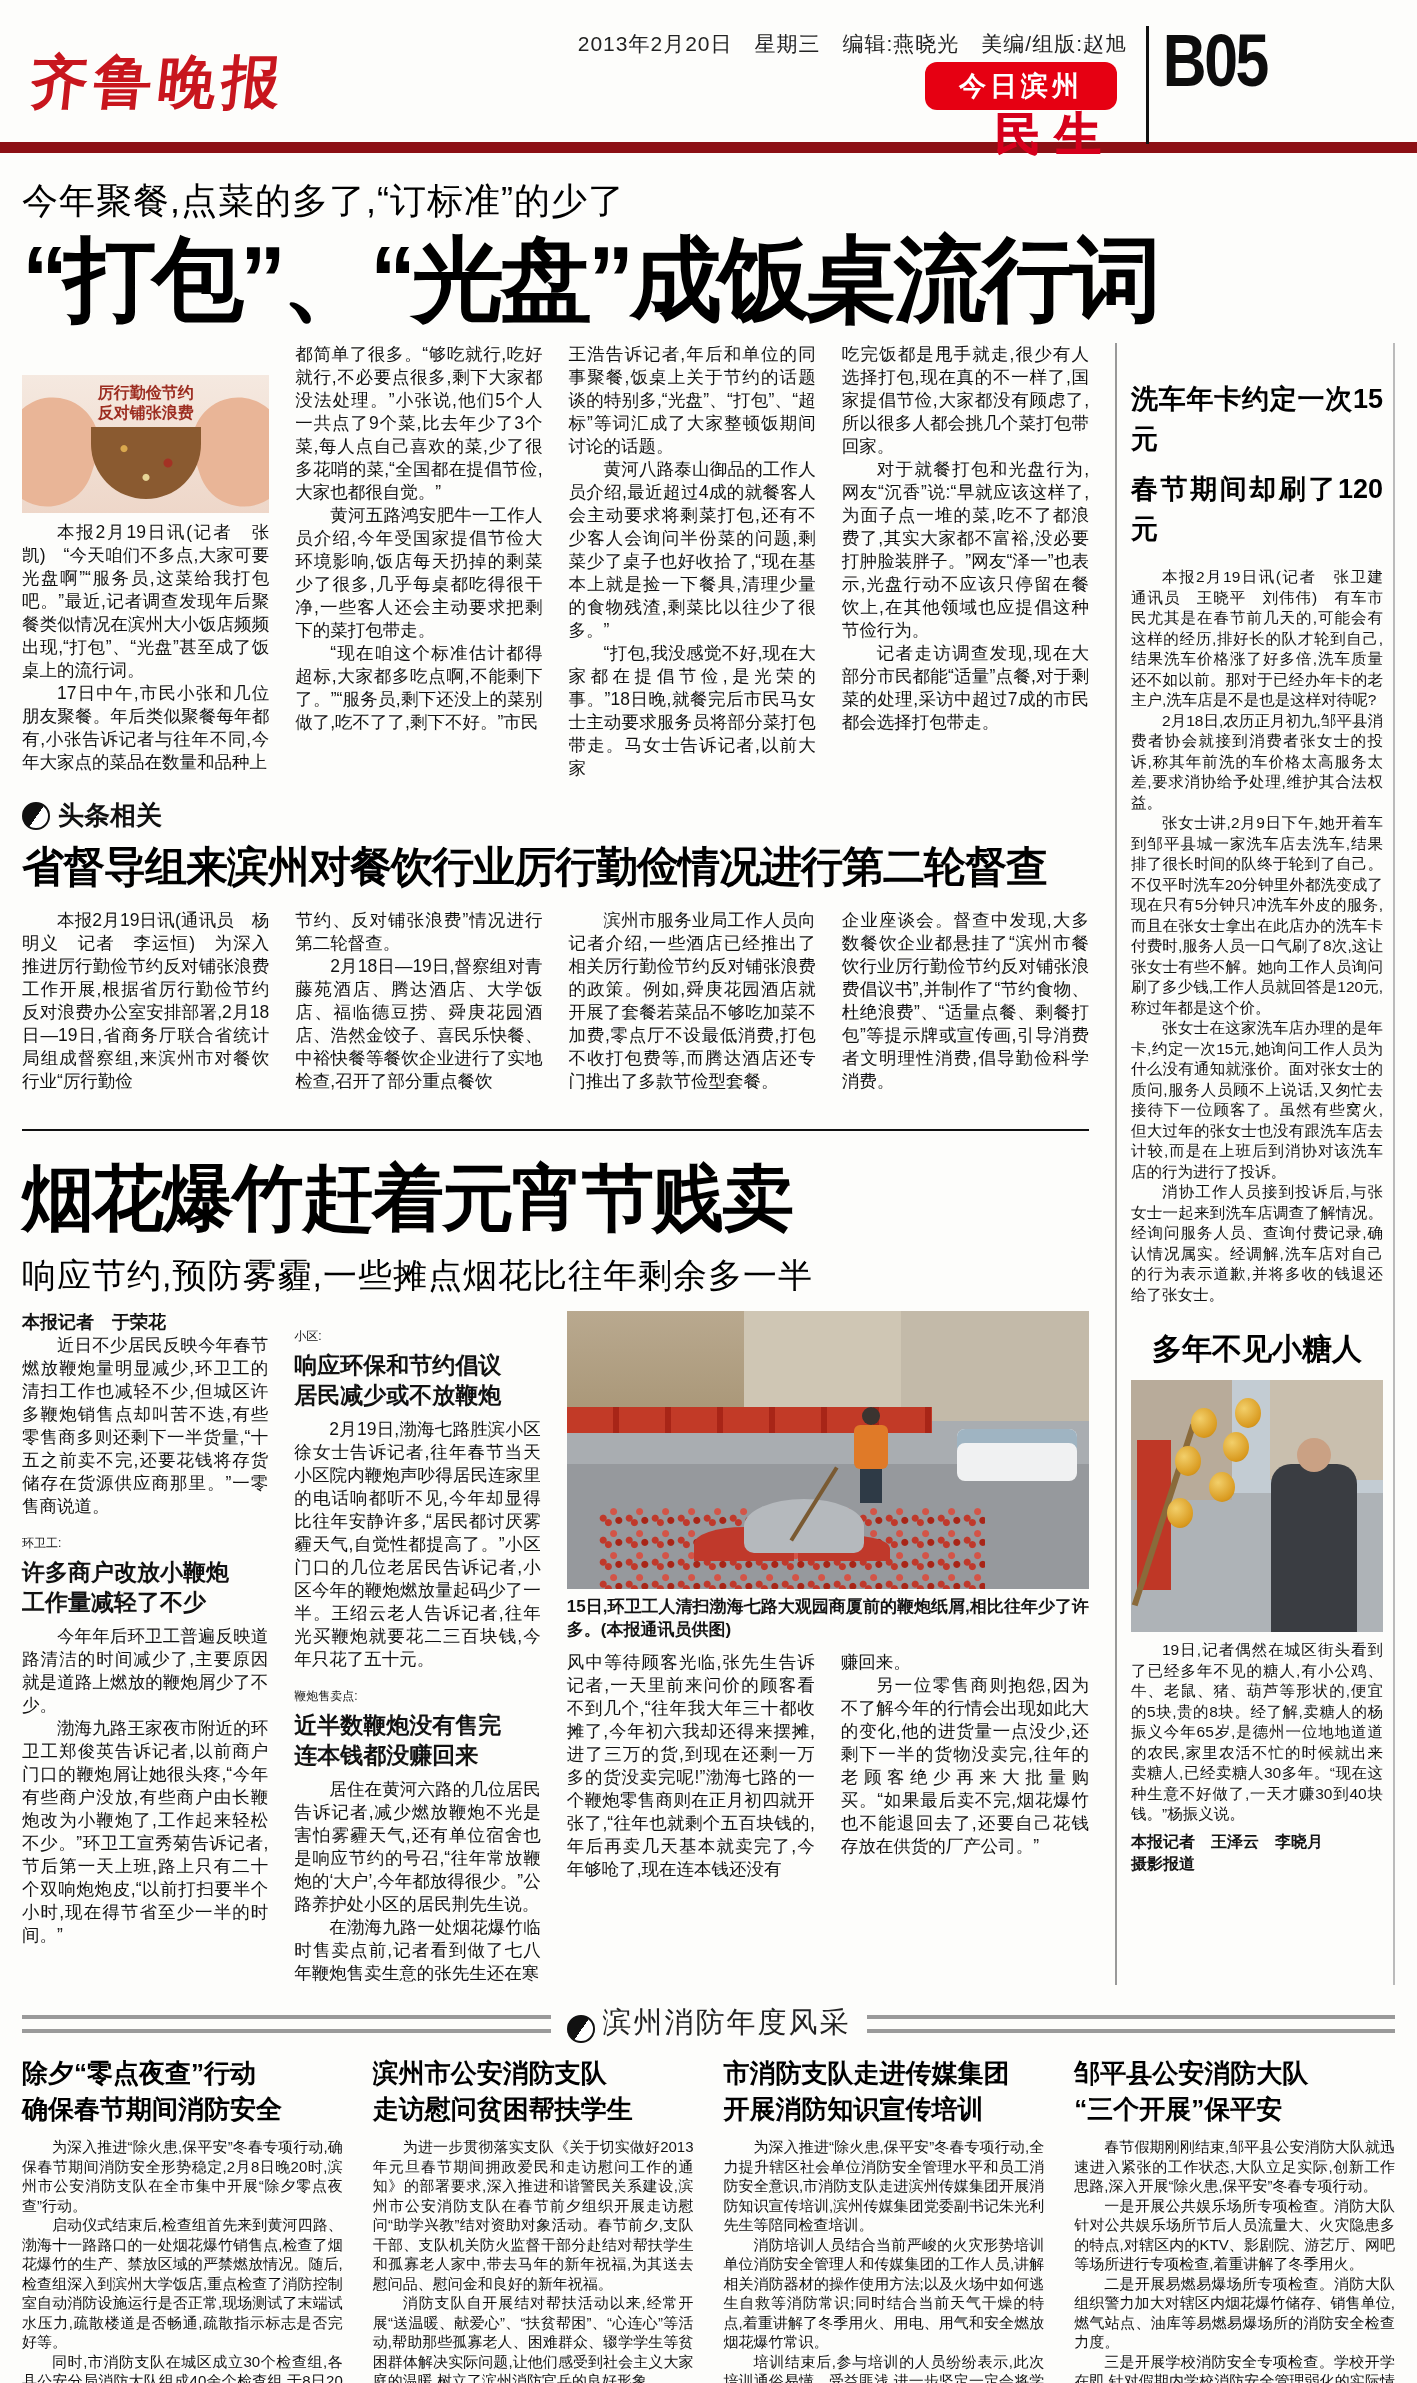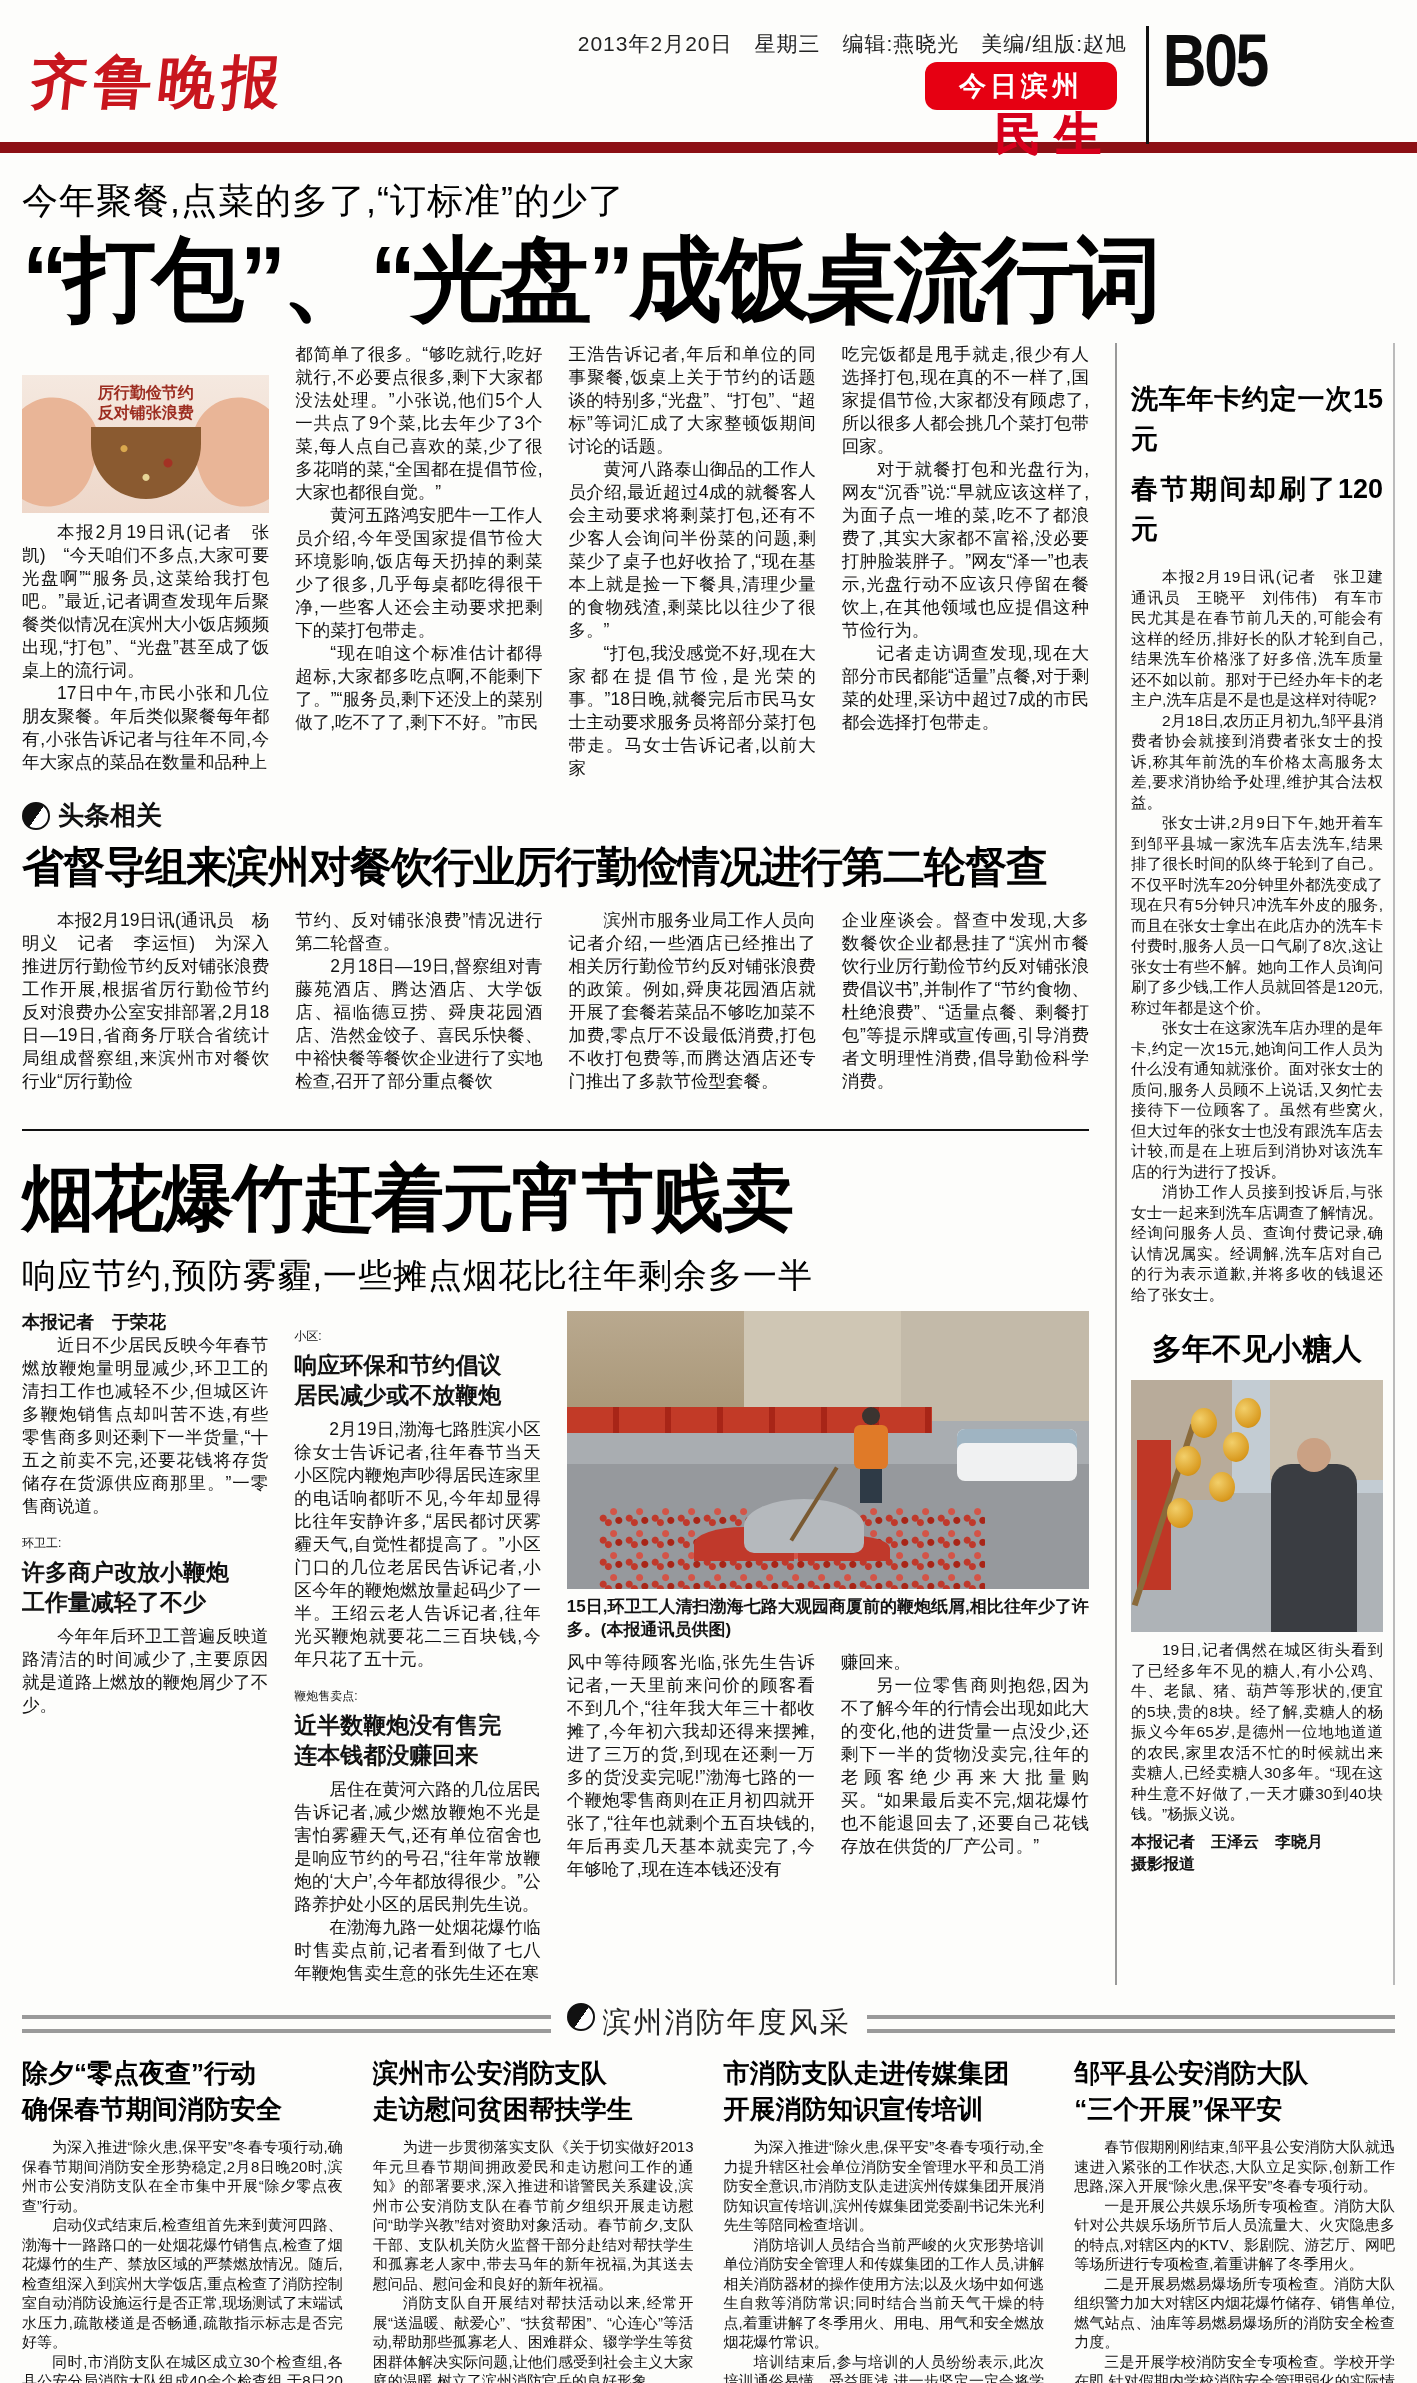--- a/index.html
+++ b/index.html
@@ -100,21 +100,21 @@
   .railh{font-size:27px;font-weight:900;line-height:40px;text-align:justify;text-align-last:justify;margin:36px 0 18px;color:#000;}
   .railh div{margin-bottom:10px;}
   .candyh{font-size:30px;font-weight:900;text-align:center;margin:24px 0 10px;color:#000;}
   .railby{font-size:16px;font-weight:bold;line-height:22px;margin-top:6px;}
 
   
   .fire-sep{position:relative;margin:18px 0 14px;height:34px;}
   .fire-sep .lines{position:absolute;left:0;right:0;top:12px;height:10px;
       border-top:4px solid #9a9a9a;border-bottom:4px solid #9a9a9a;}
   .fire-sep .lbl{position:absolute;left:50%;top:0;transform:translateX(-50%);background:#fdfdfb;
-      padding:0 16px;display:flex;align-items:flex-start;gap:8px;font-size:29px;color:#222;letter-spacing:2px;}
+      padding:0 16px;display:flex;align-items:flex-end;gap:8px;font-size:29px;color:#222;letter-spacing:2px;}
   .fire-cols{display:flex;gap:30px;}
   .fire-cols h3{font-size:26px;font-weight:900;line-height:36px;margin:4px 0 10px;color:#000;white-space:nowrap;}
   .fire-cols .bt{font-size:15px;line-height:19.5px;}
   .fire-by{text-align:right;font-weight:bold;}
 </style>
 </head>
 <body>
 
 <div class="page">
 
@@ -198,20 +198,21 @@
           <div class="row">
             <div class="col bt">
               <p class="cont byline">本报记者　于荣花</p>
               <p>近日不少居民反映今年春节燃放鞭炮量明显减少,环卫工的清扫工作也减轻不少,但城区许多鞭炮销售点却叫苦不迭,有些零售商多则还剩下一半货量,“十五之前卖不完,还要花钱将存货储存在货源供应商那里。”一零售商说道。</p>
               <div class="subblk">
                 <p class="cont lb">环卫工:</p>
                 <p class="cont tt">许多商户改放小鞭炮</p>
                 <p class="cont tt">工作量减轻了不少</p>
               </div>
               <p>今年年后环卫工普遍反映道路清洁的时间减少了,主要原因就是道路上燃放的鞭炮屑少了不少。</p>
+              <p>渤海九路王家夜市附近的环卫工郑俊英告诉记者,以前商户门口的鞭炮屑让她很头疼,“今年有些商户没放,有些商户由长鞭炮改为小鞭炮了,工作起来轻松不少。”环卫工宣秀菊告诉记者,节后第一天上班,路上只有二十个双响炮炮皮,“以前打扫要半个小时,现在得节省至少一半的时间。”</p>
             </div>
 
             <div class="col bt">
               <div class="subblk">
                 <p class="cont lb">小区:</p>
                 <p class="cont tt">响应环保和节约倡议</p>
                 <p class="cont tt">居民减少或不放鞭炮</p>
               </div>
               <p>2月19日,渤海七路胜滨小区徐女士告诉记者,往年春节当天小区院内鞭炮声吵得居民连家里的电话响都听不见,今年却显得比往年安静许多,“居民都讨厌雾霾天气,自觉性都提高了。”小区门口的几位老居民告诉记者,小区今年的鞭炮燃放量起码少了一半。王绍云老人告诉记者,往年光买鞭炮就要花二三百块钱,今年只花了五十元。</p>
               <div class="subblk">

